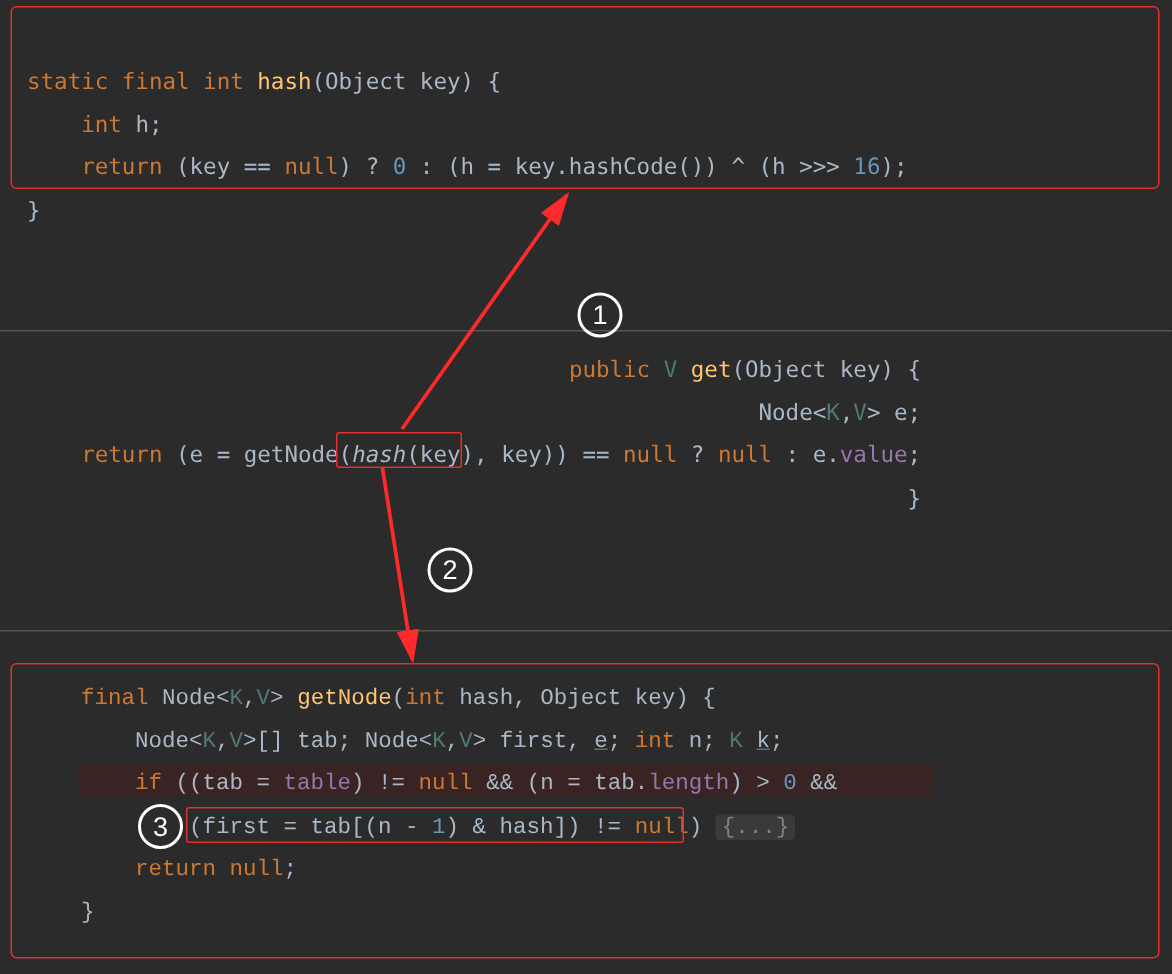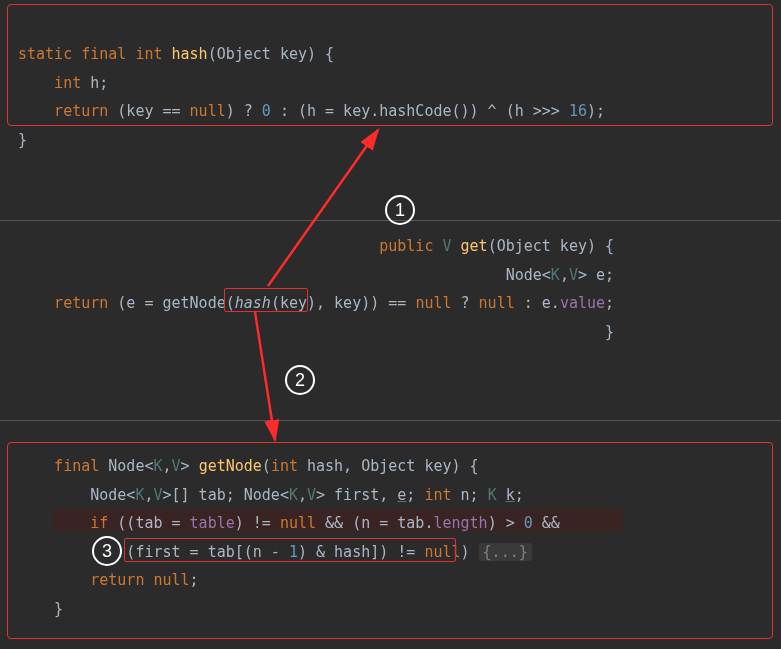--- a/index.html
+++ b/index.html
@@ -87,21 +87,21 @@
 <span>}</span></div>
 
 <div class="redbox-sm" style="left:224px; top:288px; width:82px; height:22px;"></div>
 
 <div class="divider" style="top:420px;"></div>
 
 <div class="highlight-line" style="left:52px; top:509px; width:570px; height:22px;"></div>
 
 <div class="redbox" style="left:7px; top:442px; width:764px; height:195px;"></div>
 
-<div class="block" style="left:18px; top:452px;"><span class="kw">    final </span><span>Node&lt;</span><span class="generic">K</span><span>,</span><span class="generic">V</span><span>&gt; </span><span class="method">getNode</span><span>(</span><span class="kw">int </span><span>hash, Object key) {</span>
+<div class="block" style="left:18px; top:452px;font-family:Liberation Mono, monospace;"><span class="kw">    final </span><span>Node&lt;</span><span class="generic">K</span><span>,</span><span class="generic">V</span><span>&gt; </span><span class="method">getNode</span><span>(</span><span class="kw">int </span><span>hash, Object key) {</span>
 <span>        Node&lt;</span><span class="generic">K</span><span>,</span><span class="generic">V</span><span>&gt;[] tab; Node&lt;</span><span class="generic">K</span><span>,</span><span class="generic">V</span><span>&gt; first, </span><span class="underline">e</span><span>; </span><span class="kw">int </span><span>n; </span><span class="generic">K </span><span class="underline">k</span><span>;</span>
 <span class="kw">        if </span><span>((tab = </span><span class="field">table</span><span>) != </span><span class="kw">null</span><span> &amp;&amp; (n = tab.</span><span class="field">length</span><span>) &gt; </span><span class="num">0</span><span> &amp;&amp;</span>
 <span>            (first = tab[(n - </span><span class="num">1</span><span>) &amp; hash]) != </span><span class="kw">null</span><span>) </span><span class="fold">{...}</span>
 <span class="kw">        return null</span><span>;</span>
 <span>    }</span></div>
 
 <div class="redbox-sm" style="left:124px; top:538px; width:330px; height:22px;"></div>
 
 <svg class="arrows">
   <defs>

